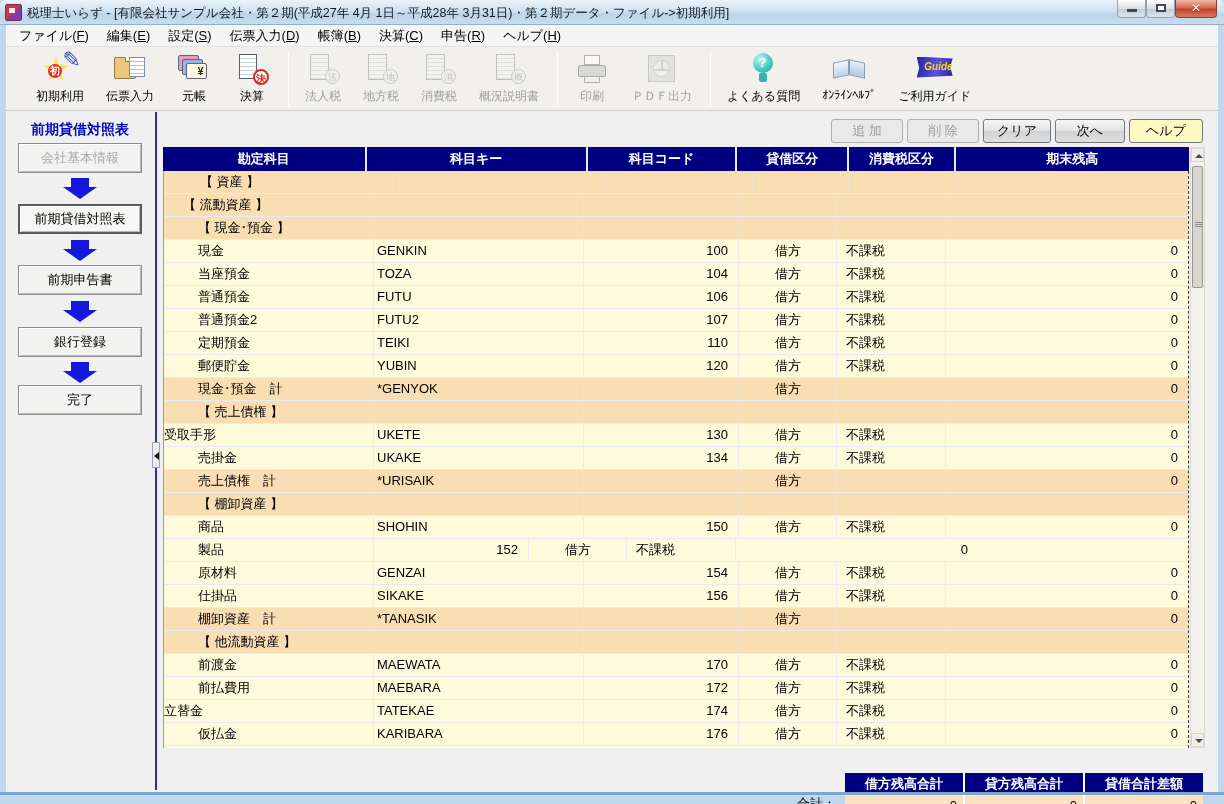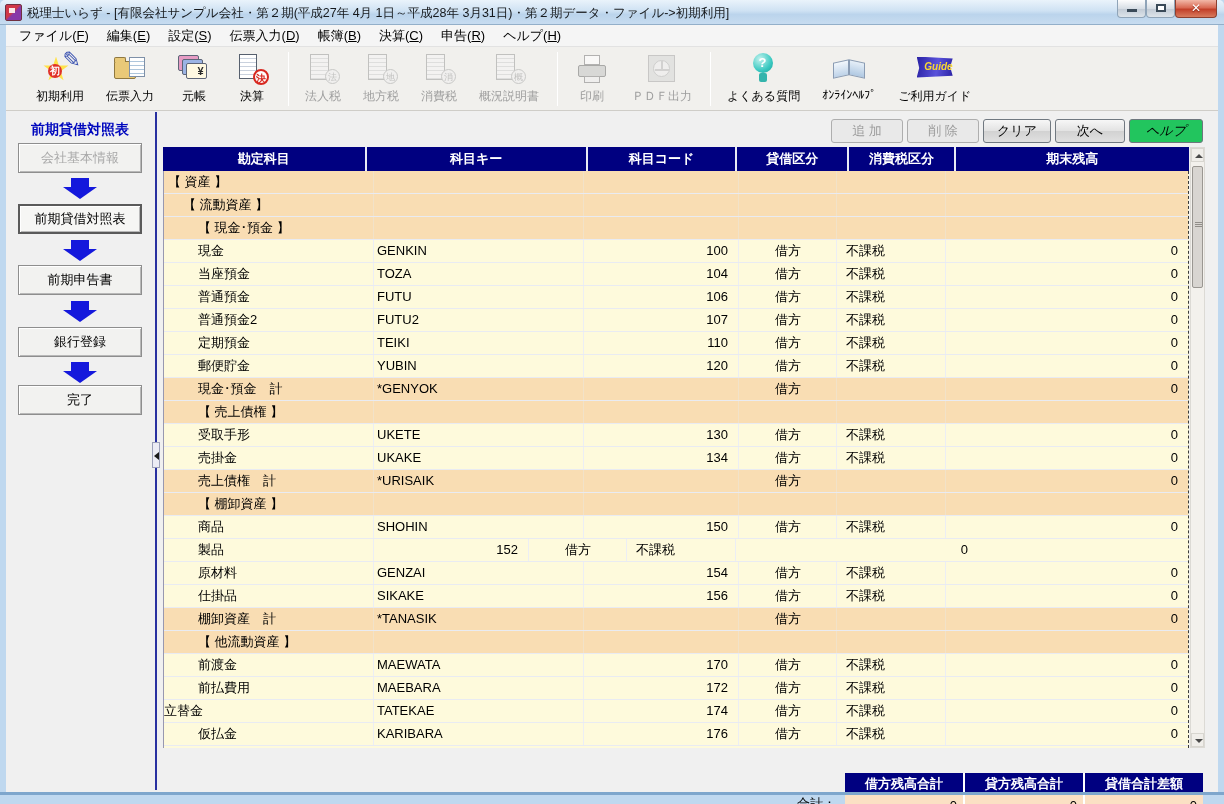--- a/index.html
+++ b/index.html
@@ -124,21 +124,21 @@
   #splitter .handle { position:absolute; left:0; top:330px; width:8px; height:26px; background:#ECECF4;
     border:1px solid #9CA0B8; }
   #splitter .handle::after { content:""; position:absolute; left:1px; top:9px; width:0; height:0;
     border-top:4px solid transparent; border-bottom:4px solid transparent; border-right:5px solid #1A1A1A; }
 
   
   #actionbar { position:absolute; left:825px; top:94px; width:382px; height:24px; display:flex; gap:4px; }
   .a-btn { height:24px; border-radius:3px; font-size:13px; text-align:center; line-height:22px;
     border:1px solid #707880; background:linear-gradient(#F7F7F7,#E3E3E3 48%,#D2D2D2 52%,#E0E0E0); }
   .a-btn.disabled { color:#9C9C9C; border-color:#AEAEAE; background:#E9E9E9; }
-  .a-btn.emphasis { background:#22c55e; border-color:#6E767E;font-style:italic; }
+  .a-btn.emphasis { background:#fef9c3; border-color:#6E767E; }
   .a-btn:nth-child(1){width:72px;} .a-btn:nth-child(2){width:72px;}
   .a-btn:nth-child(3){width:68px;} .a-btn:nth-child(4){width:70px;} .a-btn:nth-child(5){width:74px;}
 
   
   #table { position:absolute; left:156px; top:122px; width:1048px; height:601px; }
   #table-header { position:absolute; left:1px; top:0; width:1026px; height:24px; background:#000080; display:flex; }
   .hcell { color:#FFFFFF; font-weight:bold; font-size:13px; text-align:center; line-height:24px;
     border-right:2px solid #E9EBF5; overflow:hidden; white-space:nowrap; }
   .hcell:last-child { border-right:none; }
   #table-body { position:absolute; left:1px; top:24px; width:1026px; height:577px; overflow:hidden;
@@ -353,21 +353,21 @@
     <div id="table-header">
         <div class="hcell" style="width: 211px;">勘定科目</div>
         <div class="hcell" style="width: 229px;">科目キー</div>
         <div class="hcell" style="width: 155px;">科目コード</div>
         <div class="hcell" style="width: 116px;">貸借区分</div>
         <div class="hcell" style="width: 110px;">消費税区分</div>
         <div class="hcell" style="width: 242px;">期末残高</div>
       </div>
     <div id="table-body">
         <div class="trow section">
-          <div class="tcell c-name" style="padding-left: 4px;">【 資産 】</div>
+          <div class="tcell c-name" style="padding-left: 4px; margin-left: 32px;">【 資産 】</div>
           <div class="tcell c-key"></div>
           <div class="tcell c-code"></div>
           <div class="tcell c-dc"></div>
           <div class="tcell c-tax"></div>
           <div class="tcell c-bal"></div>
         </div>
         <div class="trow section">
           <div class="tcell c-name" style="padding-left: 19px;">【 流動資産 】</div>
           <div class="tcell c-key"></div>
           <div class="tcell c-code"></div>
@@ -441,21 +441,21 @@
         </div>
         <div class="trow section">
           <div class="tcell c-name" style="padding-left: 34px;">【 売上債権 】</div>
           <div class="tcell c-key"></div>
           <div class="tcell c-code"></div>
           <div class="tcell c-dc"></div>
           <div class="tcell c-tax"></div>
           <div class="tcell c-bal"></div>
         </div>
         <div class="trow item">
-          <div class="tcell c-name" style="padding-left: 34px;">受取手形</div>
+          <div class="tcell c-name" style="">受取手形</div>
           <div class="tcell c-key">UKETE</div>
           <div class="tcell c-code">130</div>
           <div class="tcell c-dc">借方</div>
           <div class="tcell c-tax">不課税</div>
           <div class="tcell c-bal">0</div>
         </div>
         <div class="trow item">
           <div class="tcell c-name" style="padding-left: 34px;">売掛金</div>
           <div class="tcell c-key">UKAKE</div>
           <div class="tcell c-code">134</div>

